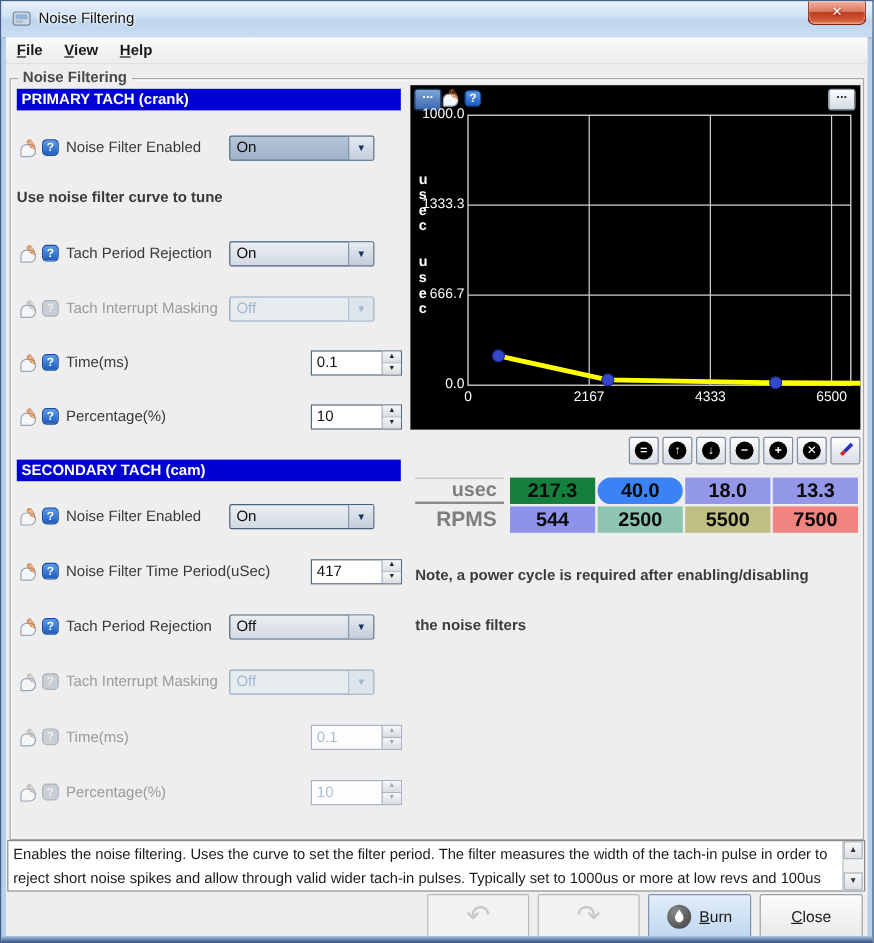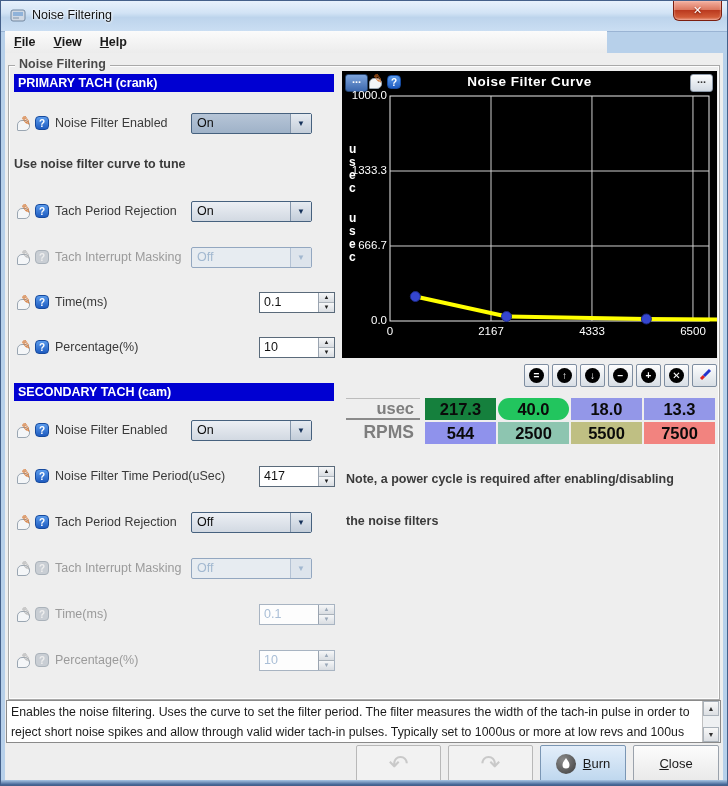--- a/index.html
+++ b/index.html
@@ -7,21 +7,21 @@
   #win{position:relative;width:726px;height:784px;background:#b7d0ea;border:1px solid #44608a;overflow:hidden;}
   
   #titlebar{position:absolute;left:0;top:0;width:726px;height:30px;
     background:linear-gradient(#e7f1fc,#d2e3f5 40%,#bdd4ec 55%,#cadef3);border-bottom:1px solid #9ab4d4;}
   #title-icon{position:absolute;left:9px;top:7px;width:17px;height:15px;}
   #title-text{position:absolute;left:31px;top:7px;font-size:12.5px;color:#111;text-shadow:0 0 3px #fff,0 0 3px #fff;}
   #close-btn{position:absolute;right:5px;top:0;width:47px;height:19px;border:1px solid #7c1f10;border-top:none;
     border-radius:0 0 6px 6px;background:linear-gradient(#f4b0a0,#dc7961 45%,#bb3a1f 50%,#d15b38 85%,#e8927b);
     color:#fff;font-weight:bold;font-size:11px;text-align:center;line-height:18px;text-shadow:0 1px 2px #701505;box-shadow:inset 0 0 2px #ffd0c4;cursor:pointer;}
   
-  #menubar{position:absolute;left:4px;top:30px;width:602px;height:22px;background:linear-gradient(#fbfbfb,#ececec);
+  #menubar{position:absolute;left:4px;top:30px;width:718px;height:22px;background:linear-gradient(#fbfbfb,#ececec);
     border-bottom:1px solid #c9c9c9;display:flex;align-items:center;}
   .menu-item{font-size:12.5px;font-weight:bold;color:#1a1a1a;padding:2px 9px;cursor:default;}
   .mi-first{text-decoration:underline;}
   
   #content{position:absolute;left:4px;top:52px;width:718px;height:729px;background:#eeeeee;font-size:12.5px;}
   #titled-border{position:absolute;left:3px;top:12px;width:710px;height:633px;border:1px solid #a9a9a9;box-shadow:1px 1px 0 #fdfdfd inset, -1px -1px 0 #fdfdfd inset;}
   #titled-label{position:absolute;left:10px;top:4px;background:#eeeeee;padding:0 4px;font-weight:bold;color:#4a4a4a;}
   .sect-header{position:absolute;left:9px;width:320px;height:18px;background:#0000d2;color:#fff;font-weight:bold;
     font-size:12.5px;line-height:18px;padding-left:4px;box-sizing:border-box;}
   .row{position:absolute;left:9px;width:326px;height:22px;}
@@ -252,21 +252,20 @@
       <div class="spin">
         <span class="spin-val">10</span>
         <span class="spin-btns">
             <span class="spin-b">▲</span>
             <span class="spin-b">▼</span>
           </span>
       </div>
     </div>
 
     <div id="chart">
-      <div id="chart-title">Noise Filter Curve</div>
       <div class="dots-btn" id="dots-left">...</div>
       <span class="ic-pencil"></span>
       <span class="ic-help">?</span>
       <div class="dots-btn" id="dots-right">...</div>
 
       <svg id="curve-svg" width="375" height="287">
           <rect x="48" y="25" width="319" height="225" fill="#000000" stroke="#ececec" stroke-width="1"></rect>
           <line x1="149.00423728813558" y1="25" x2="149.00423728813558" y2="250" stroke="#cfcfcf" stroke-width="1"></line>
           <line x1="249.96186440677965" y1="25" x2="249.96186440677965" y2="250" stroke="#cfcfcf" stroke-width="1"></line>
           <line x1="350.96610169491527" y1="25" x2="350.96610169491527" y2="250" stroke="#cfcfcf" stroke-width="1"></line>
@@ -315,21 +314,21 @@
             <line x1="3" y1="11" x2="6" y2="8" stroke="#d22" stroke-width="3"></line>
             <line x1="6" y1="8" x2="12" y2="2" stroke="#23c" stroke-width="3"></line>
           </svg>
       </div>
     </div>
 
     <div class="hdr-cell" style="top:345px;font-size:16.5px;border-bottom:2px solid #8a8a8a;border-top:1px solid #bcbcbc;">usec</div>
     <div class="hdr-cell" style="top:369px;font-size:17.5px;">RPMS</div>
 
     <div class="cell" style="left: 420px; top: 345px; background-color: #15803d;">217.3</div>
-    <div class="cell" style="left: 493px; top: 345px; background-color: #22c55e; border-radius: 11px;">40.0</div>
+    <div class="cell" style="left: 493px; top: 345px; background-color: #3b82f6; border-radius: 11px;">40.0</div>
     <div class="cell" style="left: 566px; top: 345px; background-color: rgb(147, 151, 232);">18.0</div>
     <div class="cell" style="left: 639px; top: 345px; background-color: rgb(147, 151, 232);">13.3</div>
     <div class="cell" style="left: 420px; top: 369px; background-color: rgb(143, 146, 236);">544</div>
     <div class="cell" style="left: 493px; top: 369px; background-color: rgb(141, 197, 176);">2500</div>
     <div class="cell" style="left: 566px; top: 369px; background-color: rgb(191, 191, 131);">5500</div>
     <div class="cell" style="left: 639px; top: 369px; background-color: rgb(242, 131, 127);">7500</div>
 
     <div class="note-line" style="top:419px">Note, a power cycle is required after enabling/disabling</div>
     <div class="note-line" style="top:461px">the noise filters</div>
 

